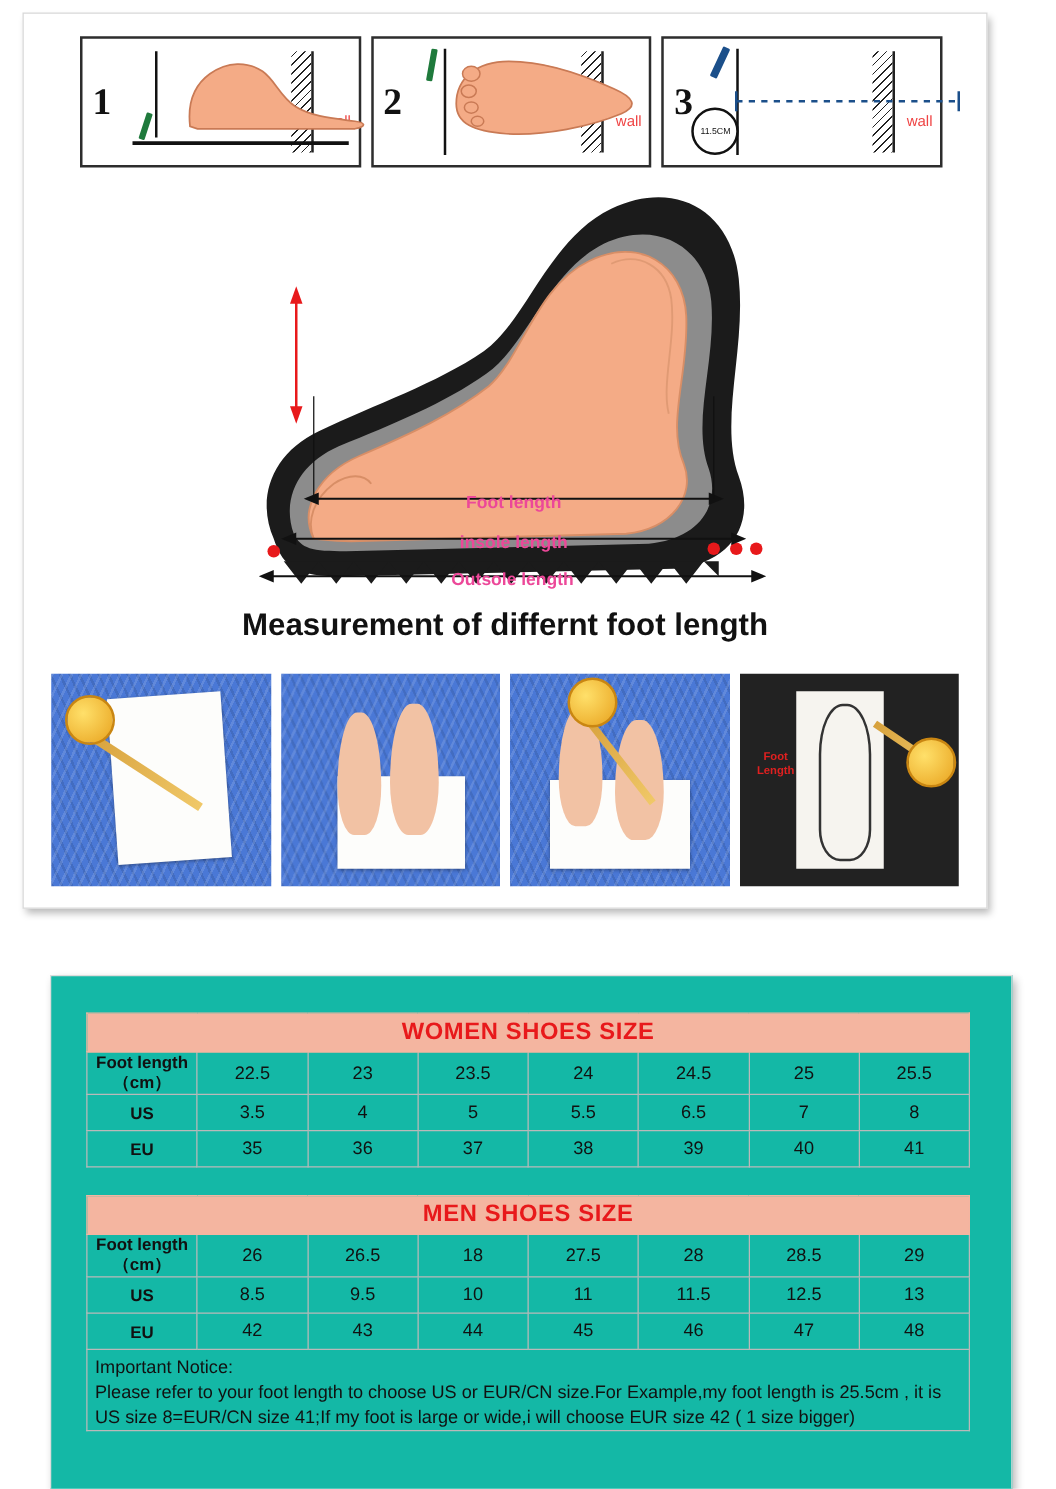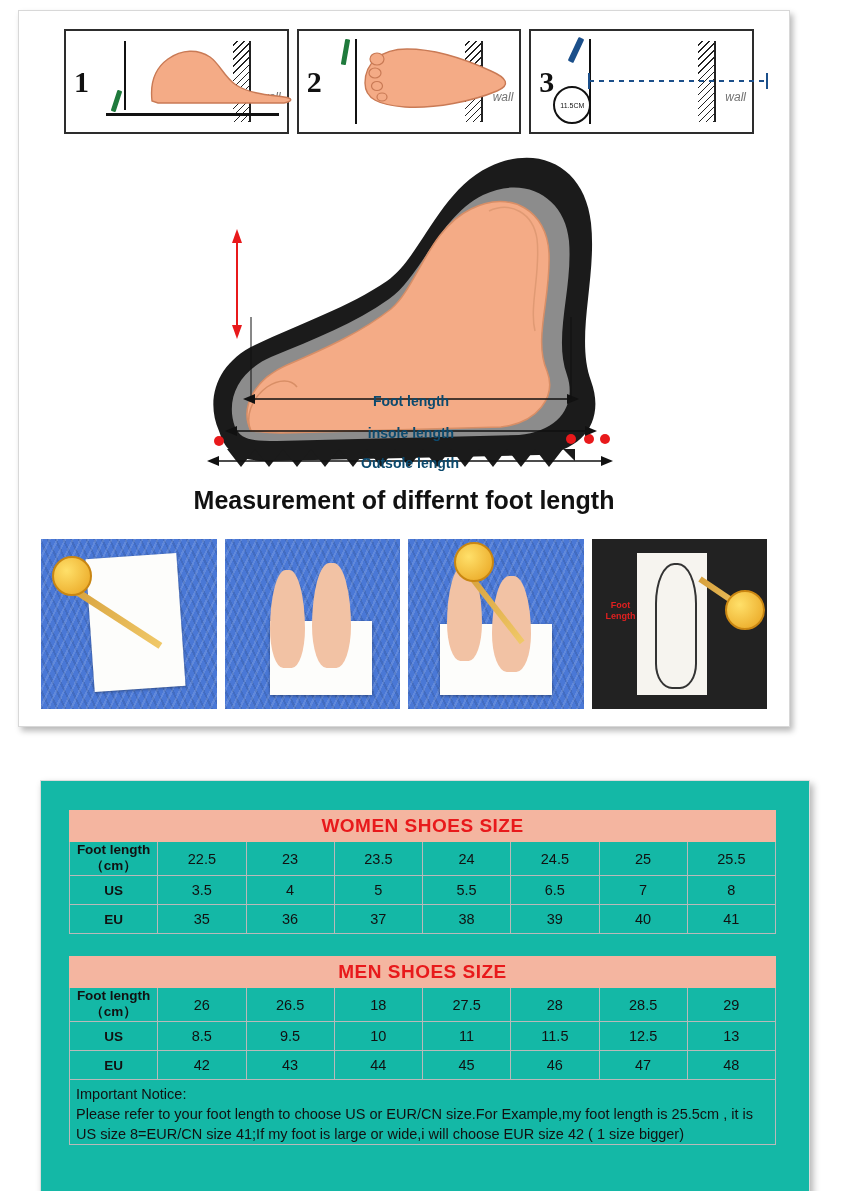--- a/index.html
+++ b/index.html
@@ -51,22 +51,21 @@
     font-size: 30px;
     font-weight: bold;
     color: #111;
     font-family: "Liberation Serif", serif;
   }
   .step-wall {
     position: absolute;
     right: 6px;
     bottom: 28px;
     font-size: 12px;
-    color: #737373;
-    font-style: italic;
+    color: #ef4444;
   }
   .hatch {
     position: absolute;
     right: 36px;
     top: 10px;
     width: 16px;
     bottom: 10px;
     background: repeating-linear-gradient(
       -45deg,
       #222 0px, #222 1px,
@@ -137,21 +136,21 @@
     top: 355px;
     text-align: center;
     font-size: 25px;
     font-weight: bold;
     color: #111;
   }
   .len-label {
     position: absolute;
     font-size: 14px;
     font-weight: bold;
-    color: #0c4a6e;
+    color: #ec4899;
     text-align: center;
   }
 
   
   .photos {
     position: absolute;
     left: 22px;
     top: 528px;
     width: 726px;
     height: 170px;

